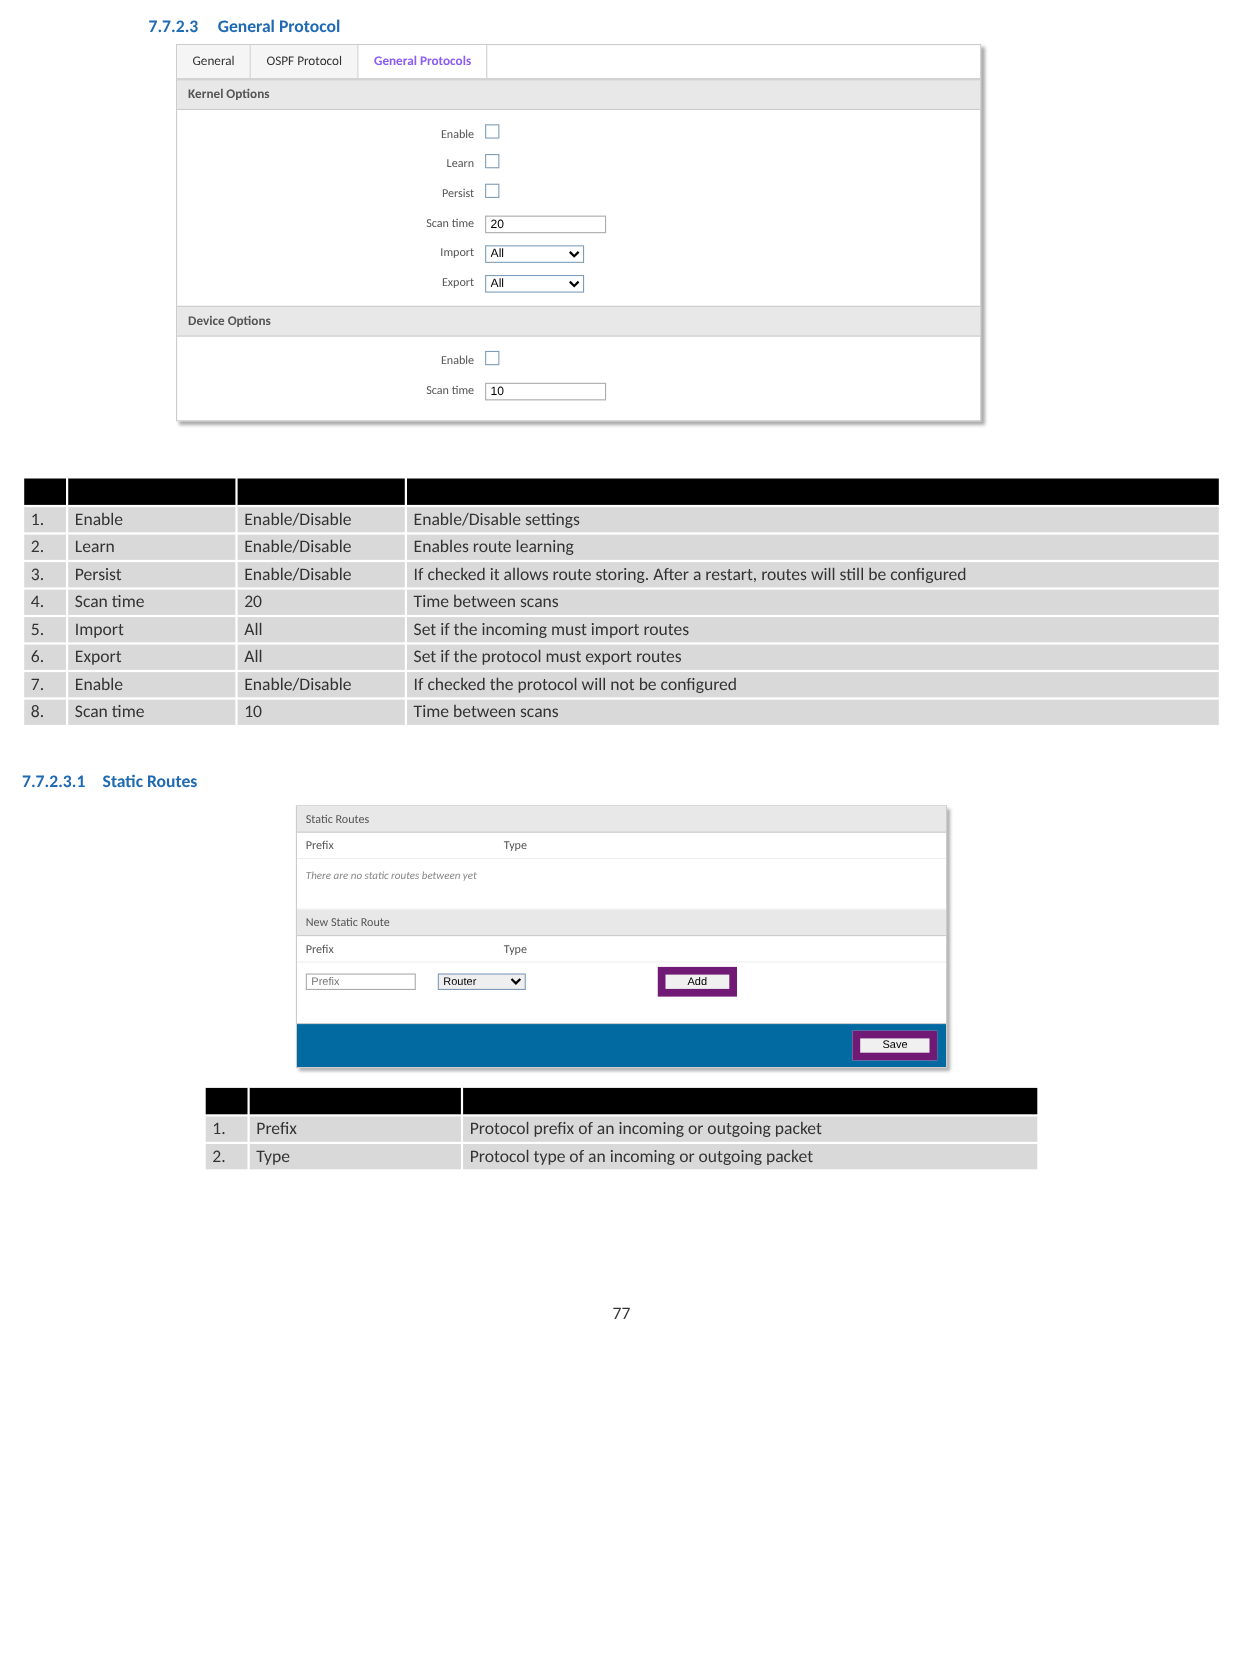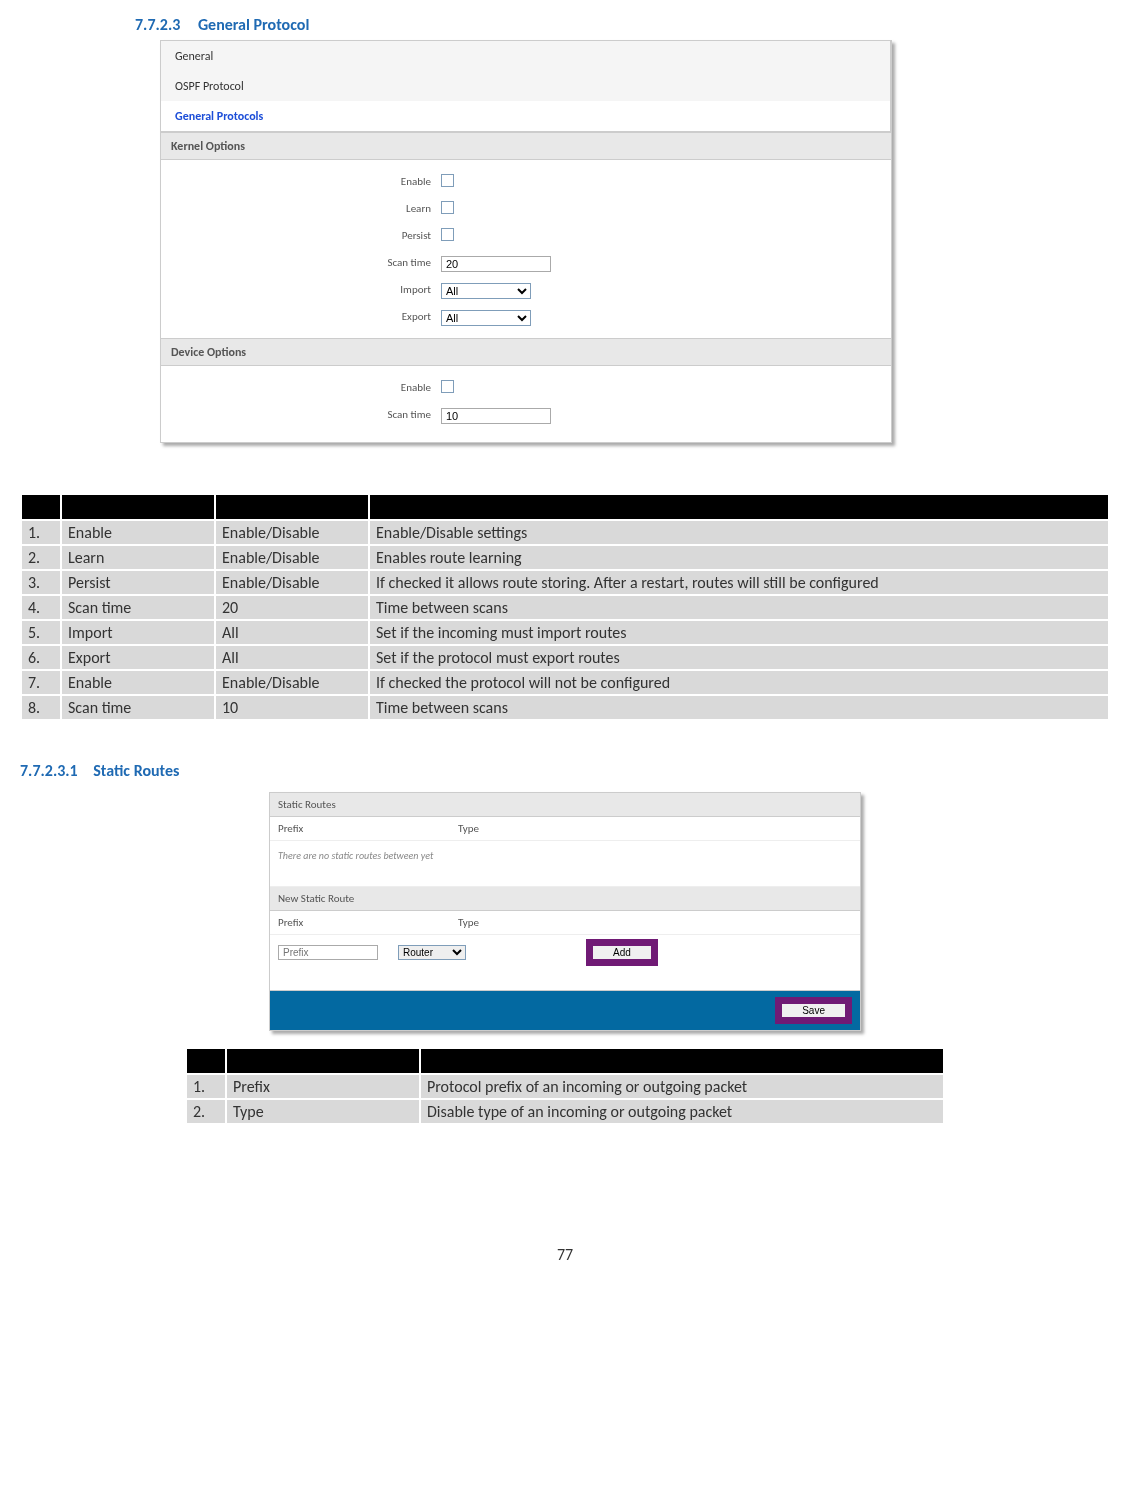--- a/index.html
+++ b/index.html
@@ -15,29 +15,29 @@
   .heading-2 { color: #1f6ab3; font-weight: bold; margin: 40px 0 12px 0; }
   .heading-2 .num { margin-right: 12px; }
 
   .shot1 {
     margin-left: 140px;
     width: 730px;
     box-shadow: 3px 3px 3px #aaa;
     background: #fff;
     border: 1px solid #ccc;
   }
-  .tabs { display: flex; border-bottom: 1px solid #ccc; flex-direction: column; }
+  .tabs { display: flex; border-bottom: 1px solid #ccc; }
   .tab {
     padding: 8px 14px;
     font-size: 12px;
     border-right: 1px solid #ccc;
     background: #f5f5f5;
     color: #333;
   }
-  .tab.active { background: #fff; color: #1d4ed8; font-weight: bold; }
+  .tab.active { background: #fff; color: #8b5cf6; font-weight: bold; }
   .panel-title { color: #0b5fa5; font-weight: bold; font-size: 14px; padding: 14px 16px 4px 16px; border-bottom: 1px solid #ccc; }
   .sect-head { background: #e8e8e8; color: #555; font-weight: bold; font-size: 12px; padding: 6px 10px; border-top: 1px solid #ccc; border-bottom: 1px solid #ccc;  }
   .frow { display: flex; align-items: center; padding: 4px 0; }
   .flab { width: 270px; text-align: right; font-size: 11px; color: #555; padding-right: 10px; }
   .fctl { }
   .fctl input[type="text"] { font-size: 11px; width: 100px; border: 1px solid #aaa; padding: 1px 4px; }
   .fctl select { font-size: 11px; width: 90px; border: 1px solid #7f9db9; background: #fff; }
   .fctl .check { width: 11px; height: 11px; border: 1px solid #7f9db9; display: inline-block; }
 
   .shot2 {
@@ -46,21 +46,21 @@
     box-shadow: 3px 3px 3px #aaa;
     background: #fff;
     border: 1px solid #ccc;
   }
   .s2-head { background: #e8e8e8; color: #555; font-size: 11px; padding: 5px 8px; border-bottom: 1px solid #ccc; }
   .s2-row { display:flex; font-size: 11px; color:#555; padding:5px 8px; border-bottom:1px solid #eee;}
   .s2-col1 { width: 180px; }
   .s2-empty{ font-style: italic; font-size: 10px; color:#888; padding: 8px 8px 24px 8px; border-bottom:1px solid #eee;}
   .s2-ctl { display:flex; align-items:center; padding:4px 8px 24px 8px; gap:20px;}
   .s2-ctl input[type="text"]{ font-size:10px; width:90px; border:1px solid #aaa; padding:1px 4px;}
-  .s2-ctl select{ font-size:10px; width:68px; border:1px solid #7f9db9;}
+  .s2-ctl select{ font-size:10px; width:80px; border:1px solid #7f9db9;}
   .s2-btn { font-size:10px; padding:1px 20px; background:#f0f0f0; border:7px solid #701a75; }
   .s2-btn-add{ margin-left:100px;}
   .s2-footer{ text-align:right; padding:6px 8px; border-top:1px solid #ccc; background:#0369a1;}
 
   table.data {
     border-collapse: collapse;
     width: 1090px;
     margin-top: 50px;
   }
   table.data td, table.data th {
@@ -245,18 +245,18 @@
   </tbody>
     <tbody id="t2">
       <tr>
         <td class="col-n">1.</td>
         <td class="col-a">Prefix</td>
         <td>Protocol prefix of an incoming or outgoing packet</td>
       </tr>
       <tr>
         <td class="col-n">2.</td>
         <td class="col-a">Type</td>
-        <td>Disable type of an incoming or outgoing packet</td>
+        <td>Protocol type of an incoming or outgoing packet</td>
       </tr>
     </tbody>
 </table>
 
 <div class="page-num">77</div>
 
 </body></html>

